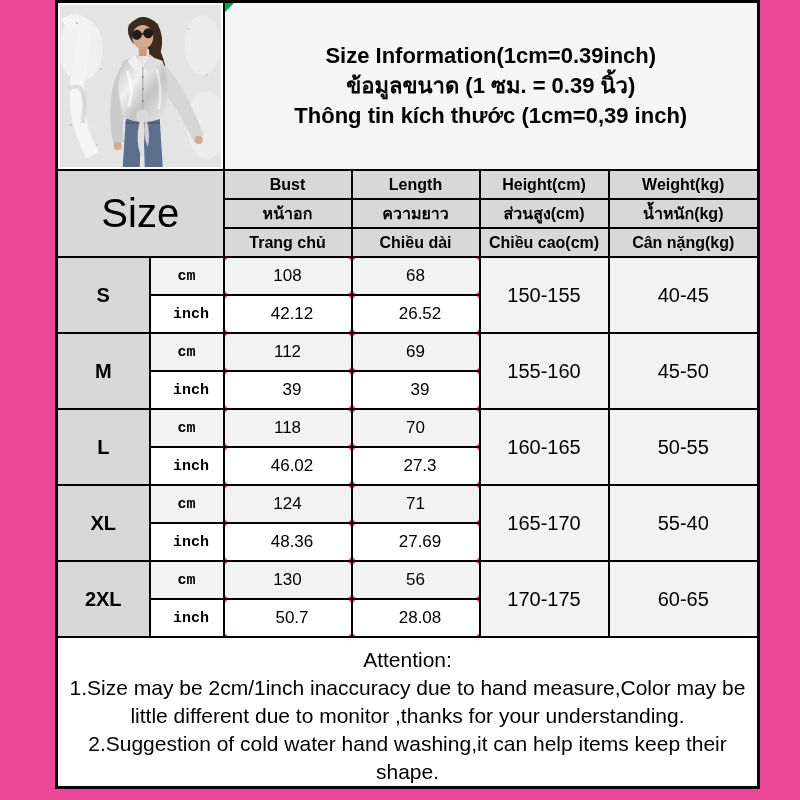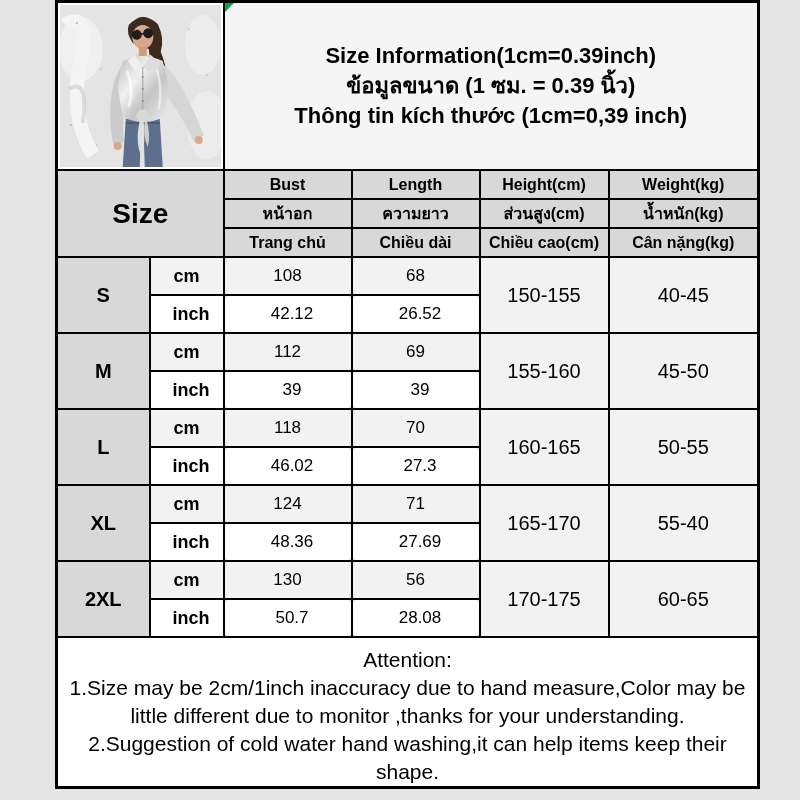--- a/index.html
+++ b/index.html
@@ -1,33 +1,33 @@
 <!DOCTYPE html>
 <html><head>
 <meta charset="utf-8">
 <style>
   html,body{margin:0;padding:0;background:#ffffff;}
-  .page{position:relative;width:800px;height:800px;background:#e5e5e5;
+  .page{position:relative;width:800px;height:800px;background:#ec4899;
         font-family:"Liberation Sans","DejaVu Sans",sans-serif;color:#000;overflow:hidden;}
   table.size-table{position:absolute;left:55px;top:0;width:702px;table-layout:fixed;
         border-collapse:collapse;border:3px solid #000;}
   td{border:2px solid #000;text-align:center;vertical-align:middle;padding:0;overflow:hidden;}
   tr.photo-row{height:166px;}
   tr.hrow{height:29px;}
   tr.drow{height:38px;}
   tr.att-row{height:145px;}
   .photo-cell{background:#ffffff;padding:2px;}
   .photo-cell svg{display:block;width:100%;height:162px;}
   .title-cell{background:#f5f5f5;position:relative;font-weight:bold;font-size:22px;line-height:30px;}
   .flag{position:absolute;top:0;left:0;width:0;height:0;
         border-top:9px solid #00a651;border-right:9px solid transparent;}
   .hdr{background:#d8d8d8;font-weight:bold;font-size:16px;}
-  .size-big{background:#d8d8d8;font-weight:bold;font-size:28px;}
+  .size-big{background:#d8d8d8;font-weight:normal;font-size:40px;}
   .size-cell{background:#d8d8d8;font-weight:bold;font-size:20px;}
-  .unit{font-weight:bold;font-size:18px;}
+  .unit{font-weight:bold;font-size:15px;font-family:Liberation Mono, monospace;}
   .c-cm{background:#f2f2f2;}
   .c-in{background:#ffffff;padding-left:9px;}
   .num{font-weight:normal;font-size:17px;border-radius:8px;}
   .range{background:#f2f2f2;font-weight:normal;font-size:20px;}
   .att-cell{background:#ffffff;text-align:center;vertical-align:top;
         padding:8px 8px 0 8px;font-size:21px;line-height:28px;font-weight:normal;}
 </style>
 </head>
 <body>
 

